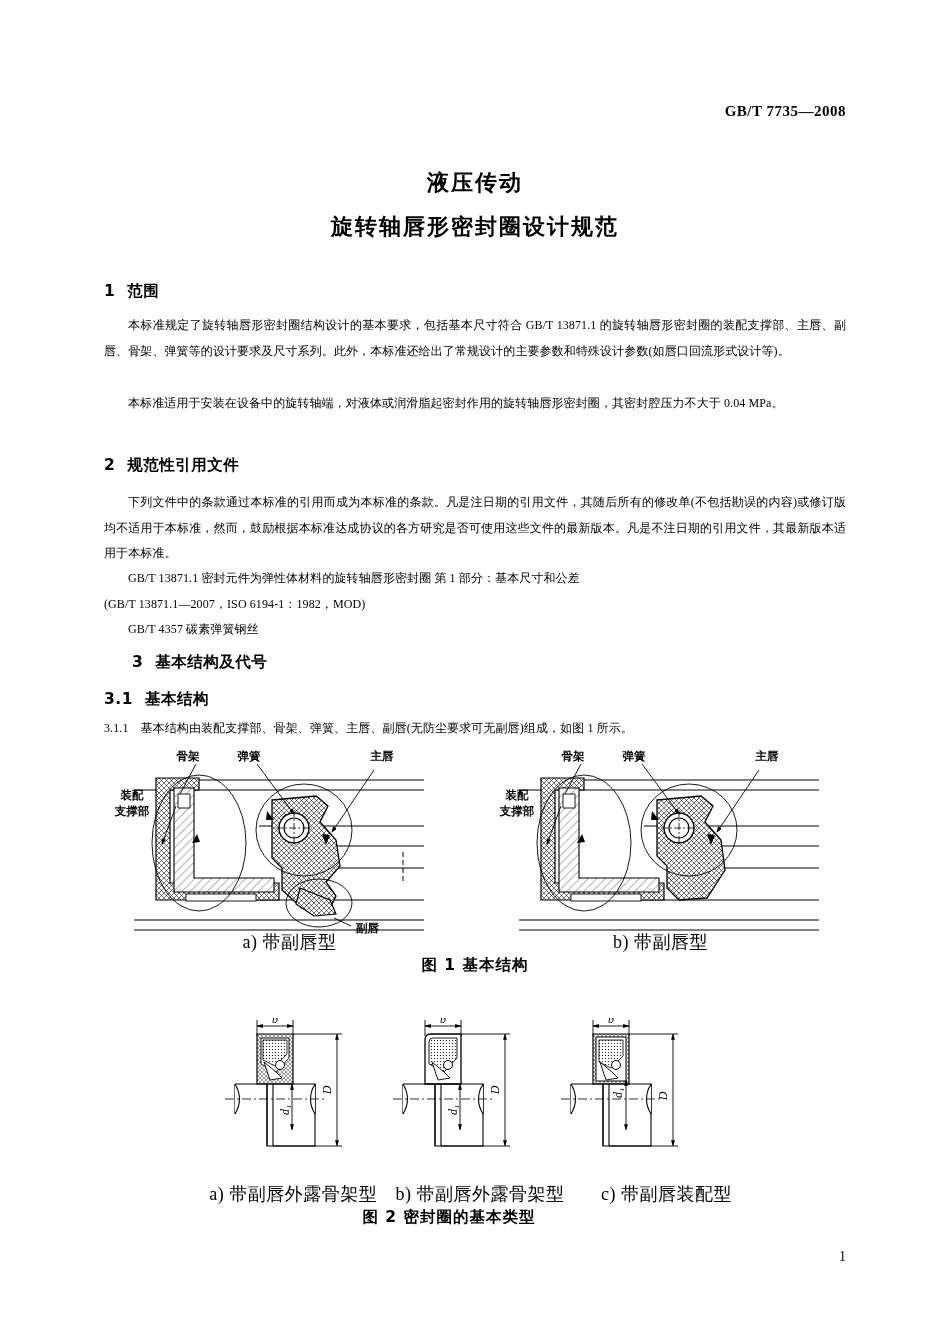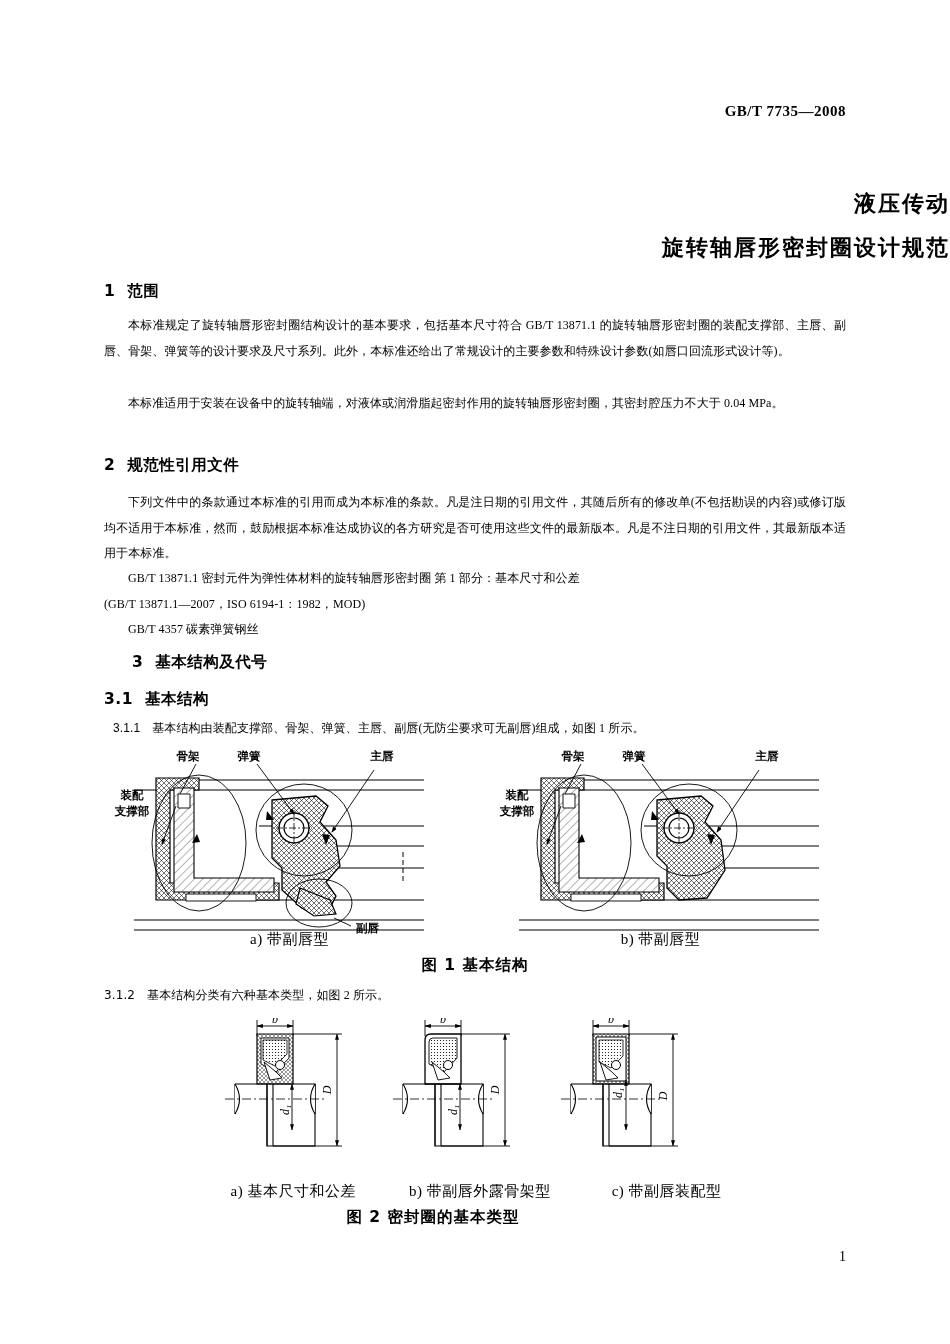--- a/index.html
+++ b/index.html
@@ -16,21 +16,21 @@
   
   .header {
     position:absolute; top:103px; left:0; right:104px;
     text-align:right;
     font-family:"Liberation Serif", serif;
     font-size:15px; font-weight:bold;
     letter-spacing:0.5px;
   }
 
   
-  .title-block { position:absolute; top:189px; left:0; right:0; text-align:right; }
+  .title-block { position:absolute; top:168px; left:0; right:0; text-align:center; }
   .title-line { font-family:"DejaVu Sans", sans-serif; font-weight:bold; color:#000; }
   .title-1 { font-size:22px; letter-spacing:2px; }
   .title-2 { font-size:22px; letter-spacing:2px; margin-top:14px; }
 
   
   .content { position:absolute; left:104px; top:0; width:742px; }
 
   h2.sect {
     font-family:"DejaVu Sans", sans-serif;
     font-weight:bold;
@@ -55,21 +55,21 @@
   
   .fig-caption {
     text-align:center;
     font-family:"DejaVu Sans", sans-serif;
     font-weight:bold;
     font-size:15.5px;
     letter-spacing:1px;
   }
   .sub-caption {
     font-family:"Liberation Serif", serif;
-    font-size:15px;
+    font-size:18px;
     text-align:center;
     letter-spacing:0.5px;
   }
 
   
   .pageno {
     position:absolute; bottom:79px; right:104px;
     font-size:14px;
     font-family:"Liberation Serif", serif;
   }
@@ -130,21 +130,21 @@
   </div>
 
   <div class="content abs" style="top:689px;">
     <h2 class="sect">
       <span class="num">3.1</span><span>基本结构</span>
     </h2>
   </div>
 
   <div class="content abs" style="top:716px;">
     <p class="para">
-      <span class="num" style="font-family:Liberation Sans, sans-serif;margin-right:12px;margin-left:9px;">3.1.1</span><span>基本结构由装配支撑部、骨架、弹簧、主唇、副唇(无防尘要求可无副唇)组成，如图 1 所示。</span>
+      <span class="num" style="font-family:Liberation Serif, serif;margin-right:12px;">3.1.1</span><span>基本结构由装配支撑部、骨架、弹簧、主唇、副唇(无防尘要求可无副唇)组成，如图 1 所示。</span>
     </p>
   </div>
 
   <div class="abs" style="left:104px; top:748px; width:742px; height:200px;">
     <svg width="742" height="200" viewBox="0 0 742 200">
       <defs>
         <pattern id="rubber" width="5" height="5" patternUnits="userSpaceOnUse">
           <rect width="5" height="5" fill="#fff"></rect>
           <path d="M0,0 L5,5 M5,0 L0,5" stroke="#000" stroke-width="0.55"></path>
         </pattern>
@@ -264,25 +264,20 @@
           <span class="sub-caption" style="display:block;">a) 带副唇型</span>
         </div>
       <div style="width:50%;">
           <span class="sub-caption" style="display:block;">b) 带副唇型</span>
         </div>
     </div>
   </div>
 
   <div class="abs fig-caption" style="left:0; top:955px; width:950px;">图 1    基本结构</div>
 
-  <div class="content abs" style="top:983px;">
-    <p class="para">
-      <span class="num" style="font-family:'DejaVu Sans',sans-serif;margin-right:12px;">3.1.2</span><span>基本结构分类有六种基本类型，如图 2 所示。</span>
-    </p>
-  </div>
 
   <div class="abs" style="left:220px; top:1018px; width:520px; height:165px;">
     <svg width="520" height="165" viewBox="0 0 520 165">
       <defs>
         <marker id="ah2" markerWidth="7" markerHeight="7" refX="6.5" refY="2.2" orient="auto">
           <path d="M0,0 L7,2.2 L0,4.4 z" fill="#000"></path>
         </marker>
         <marker id="ah2s" markerWidth="7" markerHeight="7" refX="0.5" refY="2.2" orient="auto">
           <path d="M7,0 L0,2.2 L7,4.4 z" fill="#000"></path>
         </marker>
@@ -402,27 +397,27 @@
           <line x1="53" y1="128" x2="122" y2="128"></line>
           <line x1="117" y1="16" x2="117" y2="128" marker-start="url(#ah2s)" marker-end="url(#ah2)"></line>
         </g>
         <text class="dim" x="111" y="78" text-anchor="middle" transform="rotate(-90 111 78)">D</text>
       </g>
     </svg>
   </div>
 
   <div class="abs" style="left:200px; top:1182px; width:560px; display:flex;">
     <div style="width:33.33%;">
-        <span class="sub-caption" style="display:block;">a) 基本尺寸和公差</span>
+        <span class="sub-caption" style="display:block;">a) 带副唇外露骨架型</span>
       </div>
     <div style="width:33.33%;">
         <span class="sub-caption" style="display:block;">b) 带副唇外露骨架型</span>
       </div>
     <div style="width:33.33%;">
         <span class="sub-caption" style="display:block;">c) 带副唇装配型</span>
       </div>
   </div>
 
-  <div class="abs fig-caption" style="left:0; top:1207px; width:866px;">图 2    密封圈的基本类型</div>
+  <div class="abs fig-caption" style="left:0; top:1207px; width:866px;padding-left:16px;">图 2    密封圈的基本类型</div>
 
   <div class="pageno">1</div>
 
 </div>
 
 </body></html>

